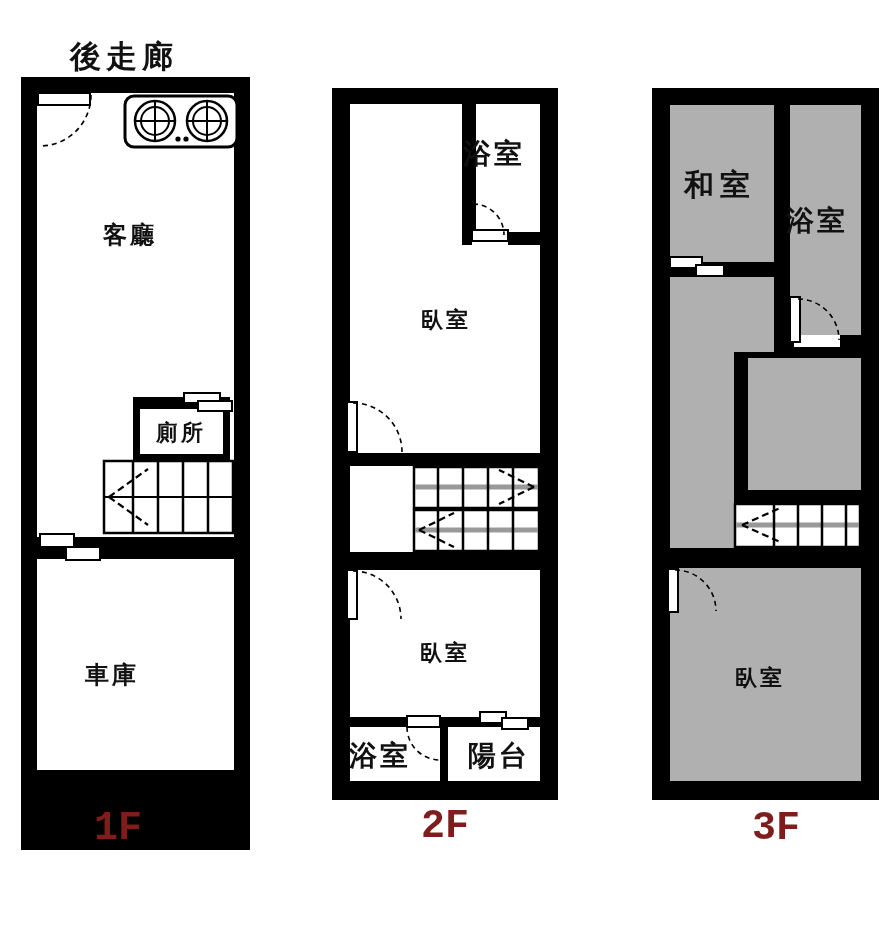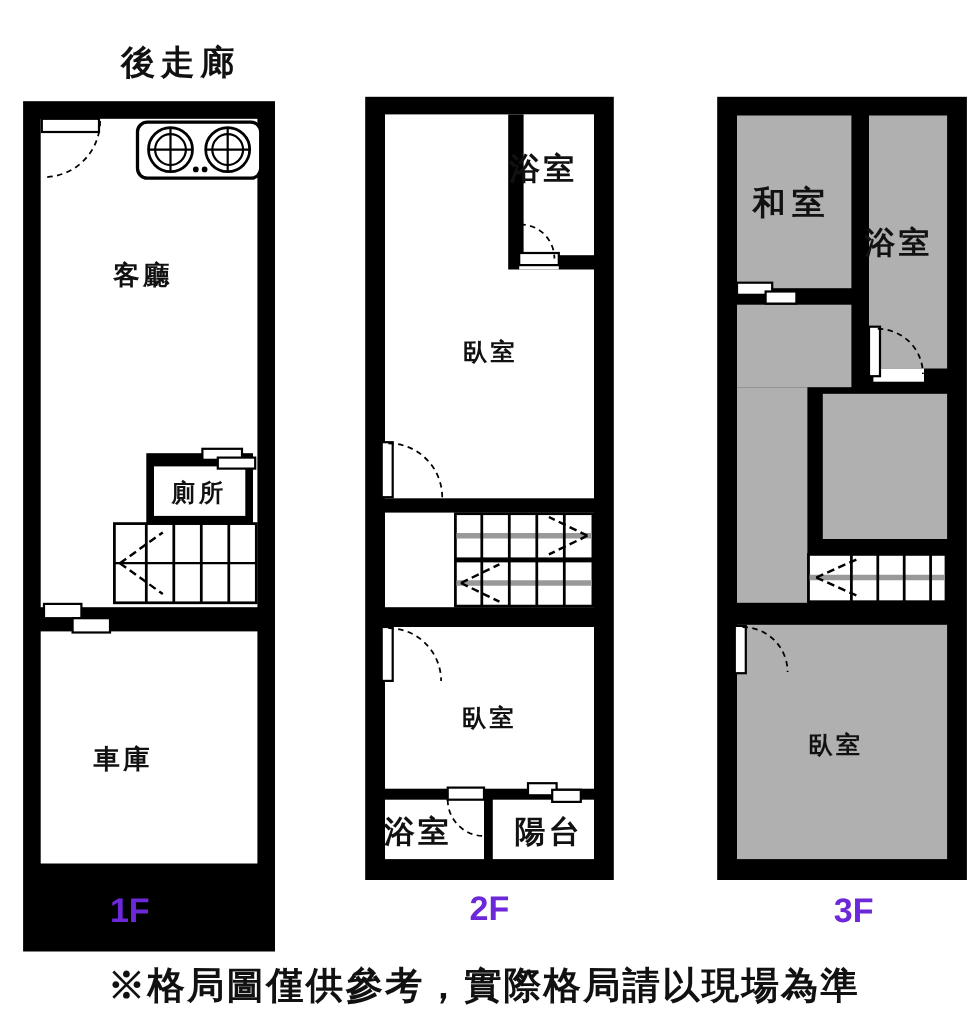--- a/index.html
+++ b/index.html
@@ -2,38 +2,38 @@
 <html><head>
 <meta charset="utf-8">
 <style>
   html,body{margin:0;padding:0;background:#fff;}
   .canvas{
     position:relative;width:889px;height:939px;background:#ffffff;
     font-family:"Liberation Sans",sans-serif;overflow:hidden;
   }
   .corridor-title{
     position:absolute;left:70px;top:36px;font-size:31px;font-weight:700;
-    letter-spacing:5px;color:#111;white-space:nowrap;margin-left:40px;
+    letter-spacing:5px;color:#111;white-space:nowrap;
   }
   .plan{position:absolute;background:#000;}
   .room{position:absolute;}
   .room.white{background:#ffffff;}
   .room.gray{background:#b0b0b0;}
   .wallblock{position:absolute;background:#000;}
   .overlay{position:absolute;left:0;top:0;}
   .room-label{
     position:absolute;transform:translate(-50%,-50%);
     font-size:22px;font-weight:700;letter-spacing:3px;color:#111;white-space:nowrap;
   }
   .room-label.lg{font-size:24px;}
   .room-label.xl{font-size:30px;letter-spacing:6px;}
   .room-label.sm{font-size:28px;}
   .floor-label{
     position:absolute;transform:translate(-50%,-50%);
-    font-size:31px;font-weight:600;color:#6d28d9;white-space:nowrap;
+    font-size:40px;font-weight:600;color:#7f1d1d;white-space:nowrap;font-family:Liberation Mono, monospace;
   }
   .disclaimer{
     position:absolute;left:440px;top:896px;transform:translate(-50%,-50%);
     font-size:34px;font-weight:700;letter-spacing:2px;color:#111;white-space:nowrap;
   }
   
   .leaf{fill:#fff;stroke:#000;stroke-width:2;}
   .gap{fill:#fff;stroke:none;}
   .arc{fill:none;stroke:#000;stroke-width:1.6;stroke-dasharray:5 4;}
   .win{fill:#fff;stroke:#000;stroke-width:2;}
@@ -44,21 +44,21 @@
   .chev{fill:none;stroke:#000;stroke-width:2.2;stroke-dasharray:7 4;}
   .burner-ring{fill:none;stroke:#000;}
 </style>
 </head>
 <body>
 
 <div class="canvas">
 
   <div class="corridor-title">後走廊</div>
 
-  <div class="plan" style="left:21px;top:92px;width:229px;height:773px">
+  <div class="plan" style="left:21px;top:77px;width:229px;height:773px">
     <div class="room white" style="left:16px;top:16px;width:197px;height:444px"></div>
     <div class="wallblock" style="left:112px;top:320px;width:97px;height:64px"></div>
     <div class="room white" style="left:119px;top:332px;width:83px;height:45px"></div>
     <div class="room white" style="left:16px;top:482px;width:197px;height:211px"></div>
 
     <svg class="overlay" width="229" height="712" viewBox="0 0 229 712">
       <g>
         <rect class="leaf" x="17" y="16" width="52" height="12"></rect>
         <path class="arc" d="M 70 18 A 51 51 0 0 1 19 69"></path>
       </g>
@@ -191,14 +191,13 @@
 
     <div class="room-label xl" style="left:68px;top:97px">和室</div>
     <div class="room-label sm" style="left:165px;top:133px">浴室</div>
     <div class="room-label" style="left:108px;top:590px">臥室</div>
   </div>
 
   <div class="floor-label" style="left:118px;top:828px">1F</div>
   <div class="floor-label" style="left:445px;top:826px">2F</div>
   <div class="floor-label" style="left:776px;top:828px">3F</div>
 
-  <div class="disclaimer">※格局圖僅供參考，實際格局請以現場為準</div>
 </div>
 
 </body></html>

